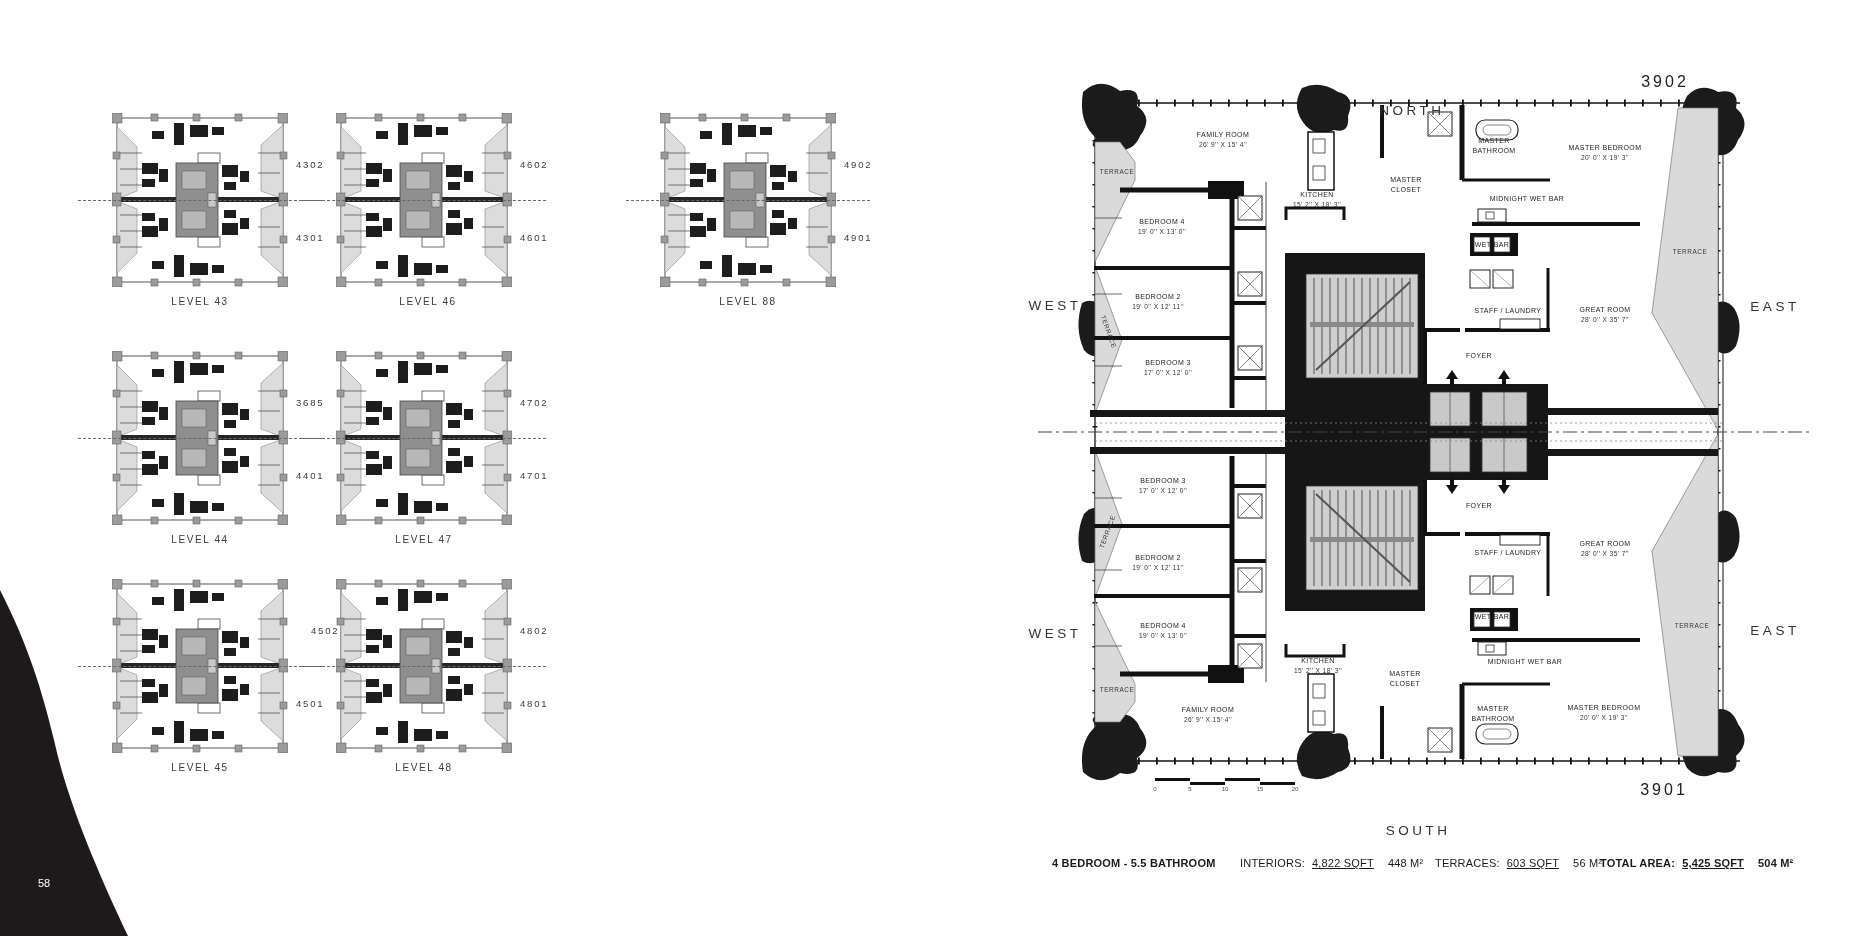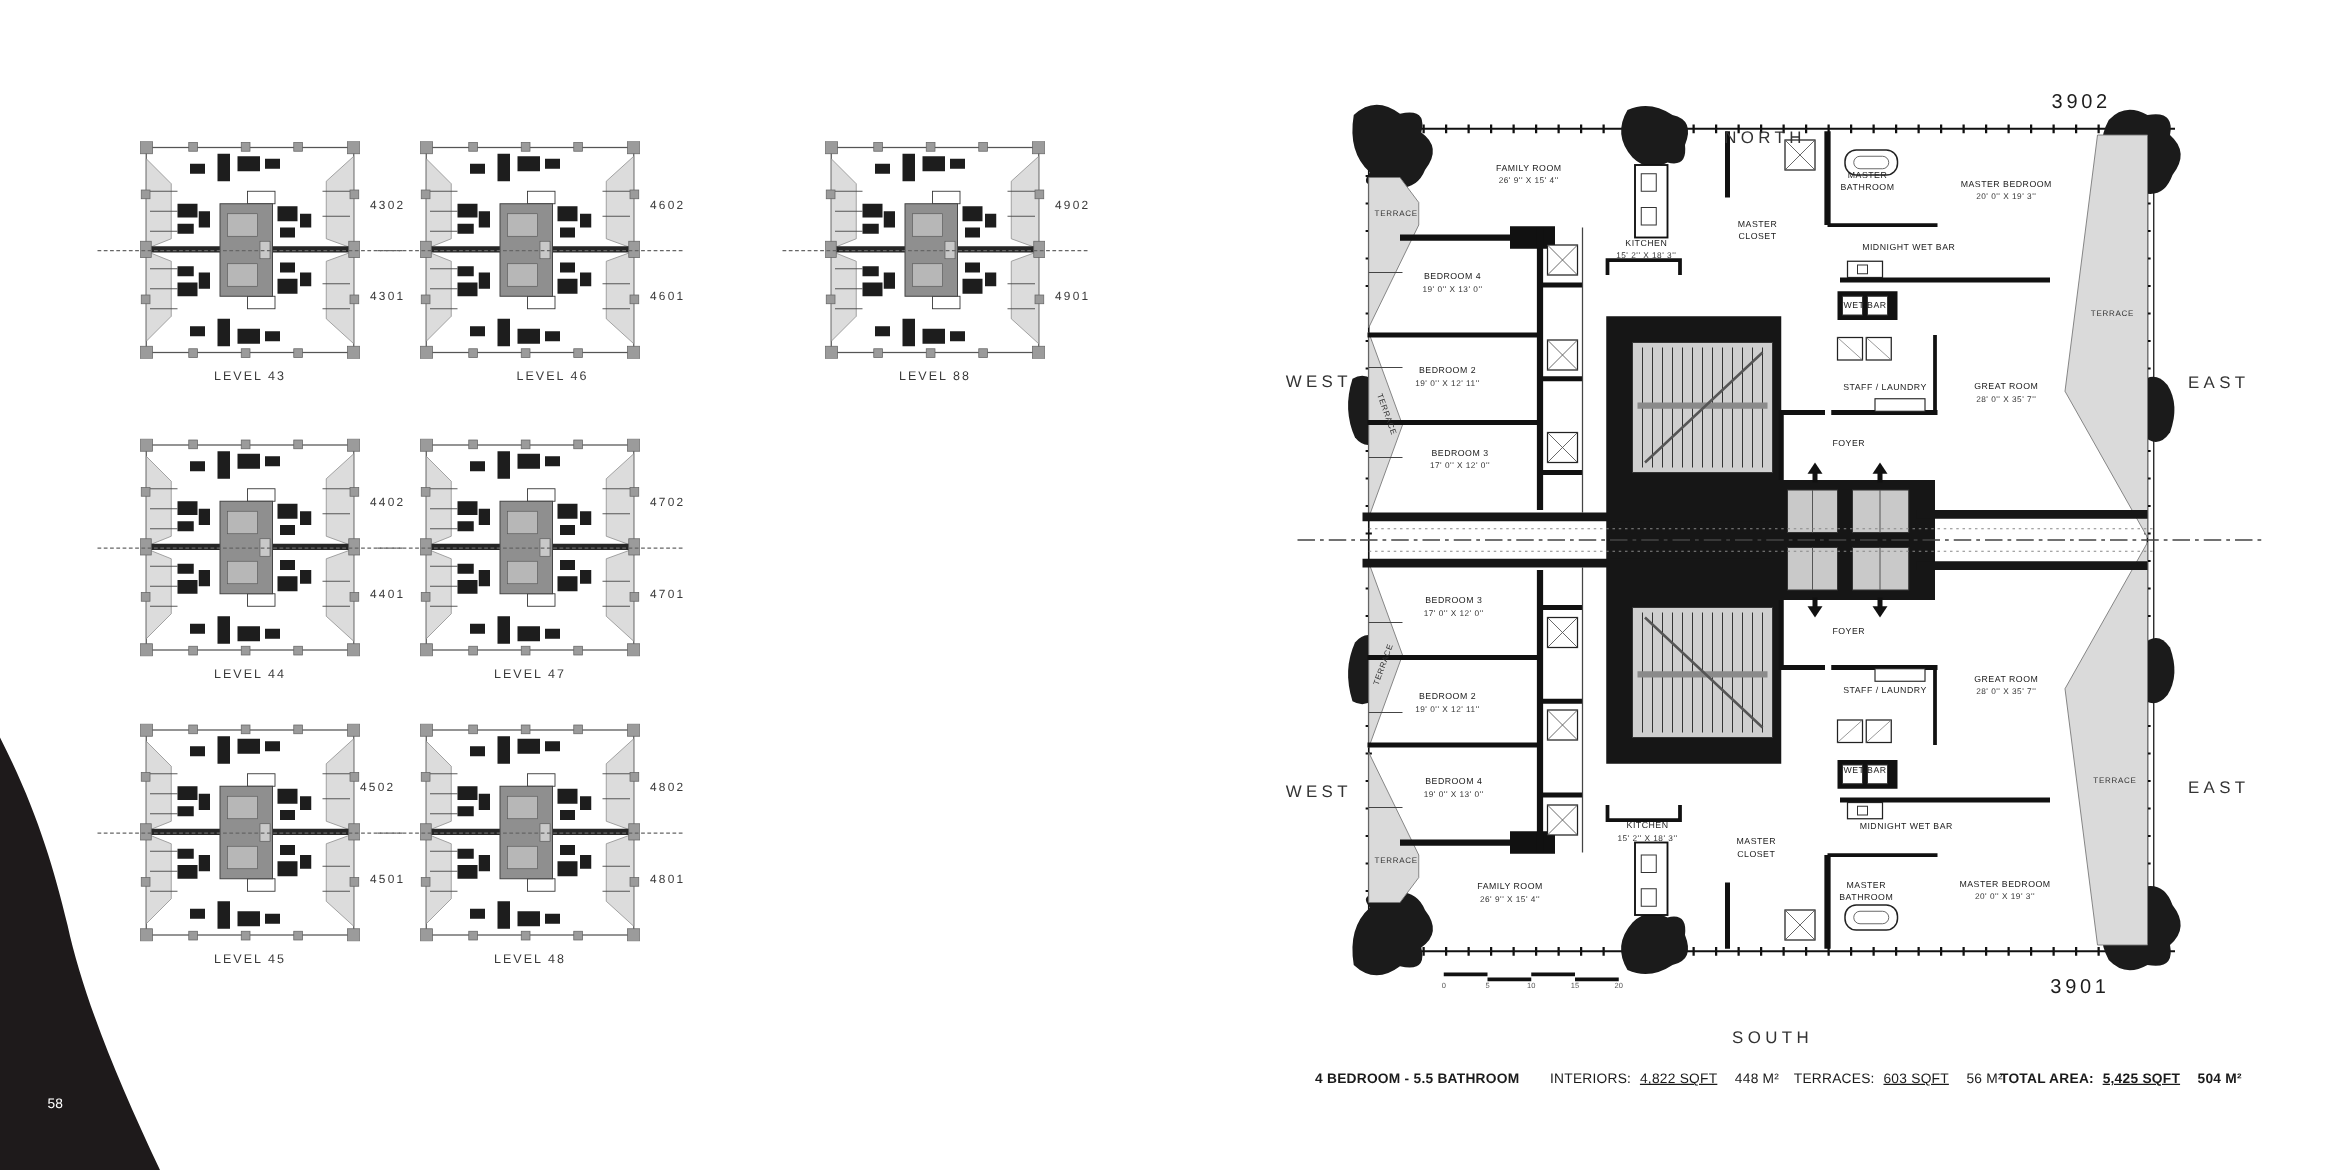--- a/index.html
+++ b/index.html
@@ -213,59 +213,59 @@
   <div class="thumb-level" style="left:112px;top:296px">LEVEL 43</div>
 
   <div class="thumb" style="left:336px;top:113px">
     <svg width="176" height="174">
         <use href="#mini-plan"></use>
       </svg>
   </div>
   <div class="thumb-dash" style="left:302px;top:200px"></div>
   <span class="thumb-unit" style="left:520px;top:159px">4602</span>
   <span class="thumb-unit" style="left:520px;top:232px">4601</span>
-  <div class="thumb-level" style="left:354px;top:296px">LEVEL 46</div>
+  <div class="thumb-level" style="left:340px;top:296px">LEVEL 46</div>
 
   <div class="thumb" style="left:660px;top:113px">
     <svg width="176" height="174">
         <use href="#mini-plan"></use>
       </svg>
   </div>
   <div class="thumb-dash" style="left:626px;top:200px"></div>
   <span class="thumb-unit" style="left:844px;top:159px">4902</span>
   <span class="thumb-unit" style="left:844px;top:232px">4901</span>
   <div class="thumb-level" style="left:660px;top:296px">LEVEL 88</div>
 
   <div class="thumb" style="left:112px;top:351px">
     <svg width="176" height="174">
         <use href="#mini-plan"></use>
       </svg>
   </div>
   <div class="thumb-dash" style="left:78px;top:438px"></div>
-  <span class="thumb-unit" style="left:296px;top:397px">4402</span>
+  <span class="thumb-unit" style="left:296px;top:397px">3685</span>
   <span class="thumb-unit" style="left:296px;top:470px">4401</span>
   <div class="thumb-level" style="left:112px;top:534px">LEVEL 44</div>
 
   <div class="thumb" style="left:336px;top:351px">
     <svg width="176" height="174">
         <use href="#mini-plan"></use>
       </svg>
   </div>
   <div class="thumb-dash" style="left:302px;top:438px"></div>
   <span class="thumb-unit" style="left:520px;top:397px">4702</span>
   <span class="thumb-unit" style="left:520px;top:470px">4701</span>
   <div class="thumb-level" style="left:336px;top:534px">LEVEL 47</div>
 
   <div class="thumb" style="left:112px;top:579px">
     <svg width="176" height="174">
         <use href="#mini-plan"></use>
       </svg>
   </div>
   <div class="thumb-dash" style="left:78px;top:666px"></div>
-  <span class="thumb-unit" style="left:288px;top:625px">4502</span>
+  <span class="thumb-unit" style="left:311px;top:625px">4502</span>
   <span class="thumb-unit" style="left:296px;top:698px">4501</span>
   <div class="thumb-level" style="left:112px;top:762px">LEVEL 45</div>
 
   <div class="thumb" style="left:336px;top:579px">
     <svg width="176" height="174">
         <use href="#mini-plan"></use>
       </svg>
   </div>
   <div class="thumb-dash" style="left:302px;top:666px"></div>
   <span class="thumb-unit" style="left:520px;top:625px">4802</span>

